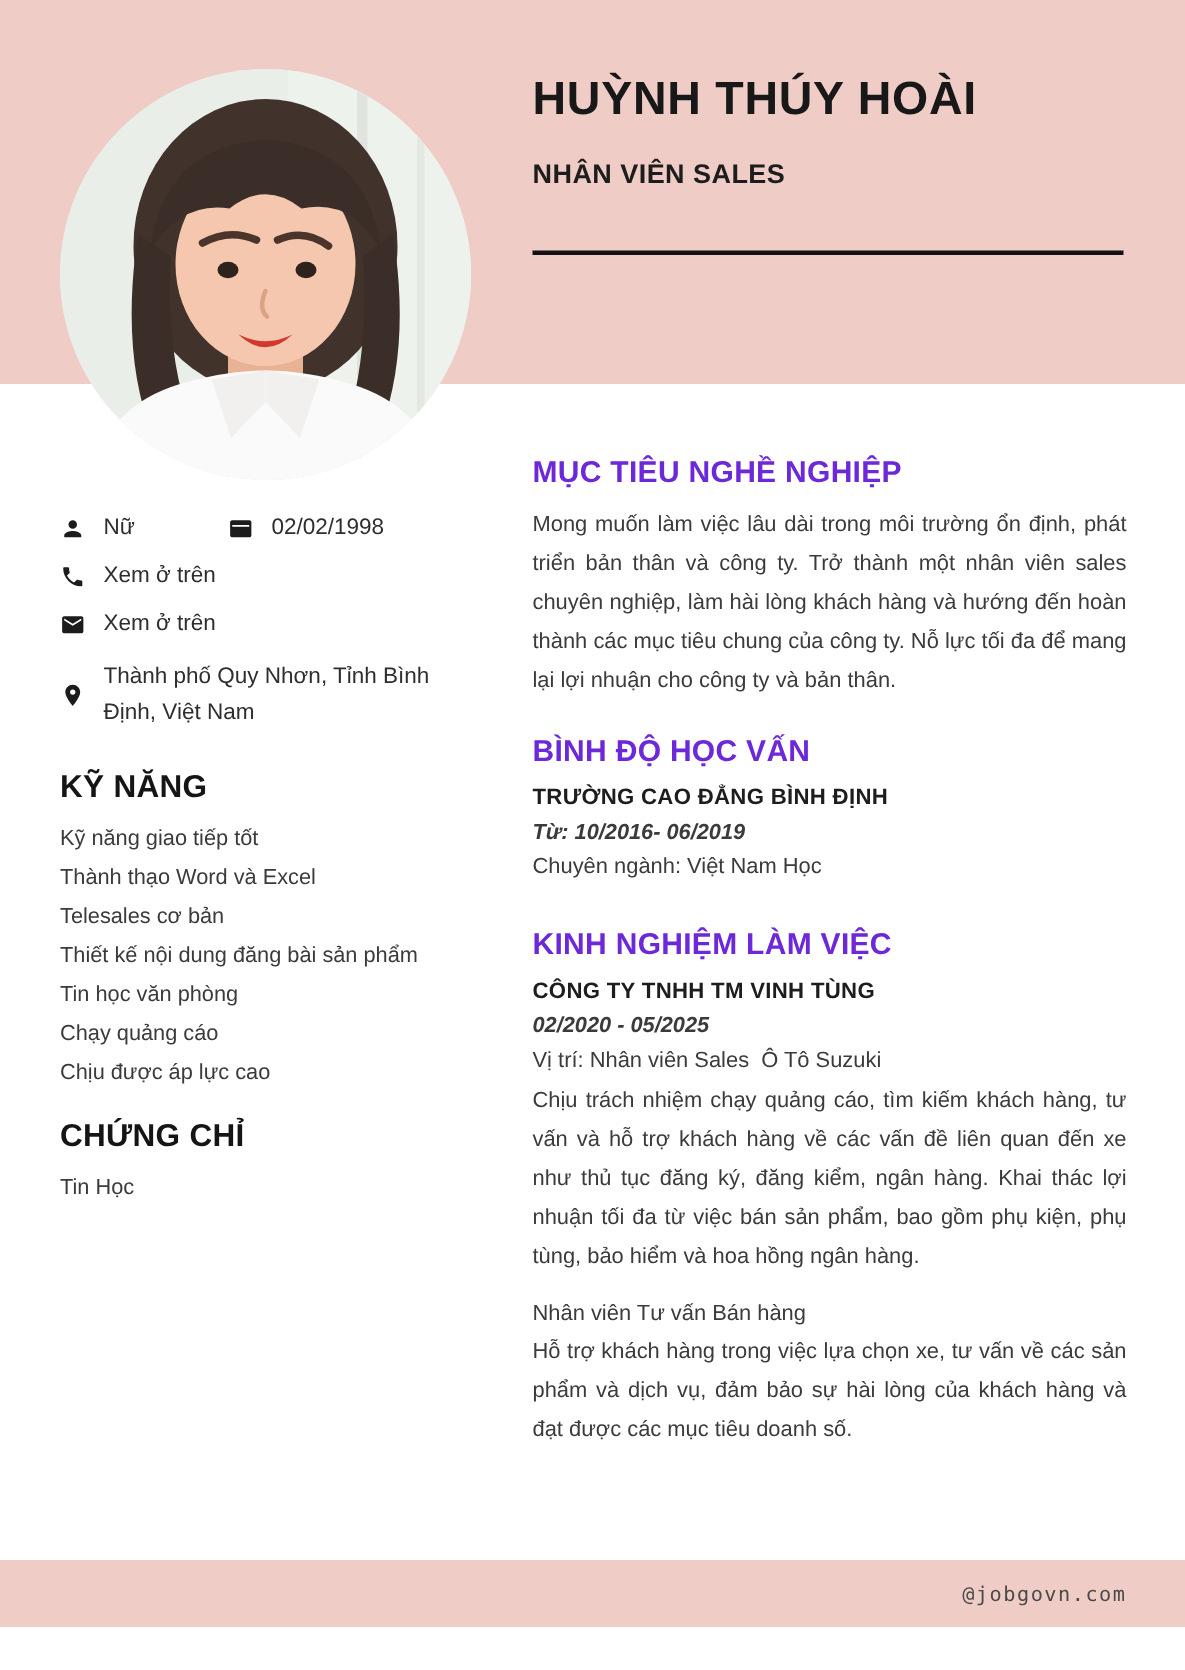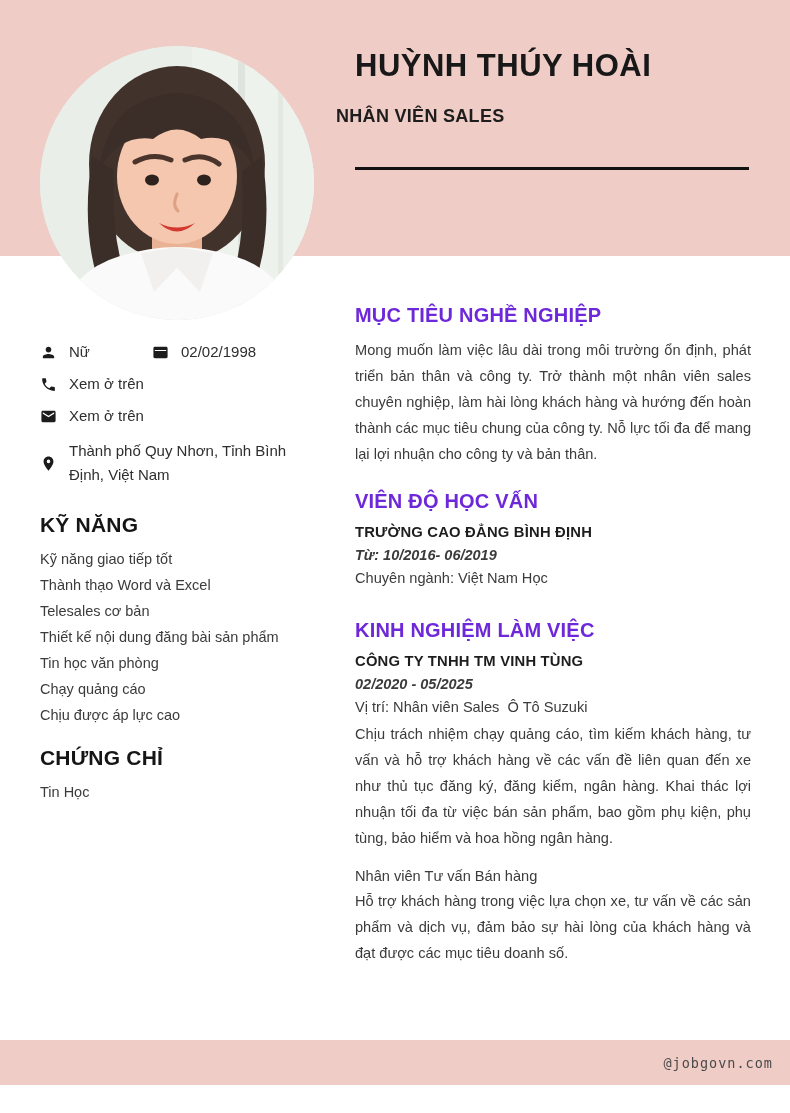--- a/index.html
+++ b/index.html
@@ -6,36 +6,36 @@
   html,body { background:#ffffff; }
   .page {
     position:relative; width:790px; height:1085px;
     background:#ffffff; overflow:hidden;
     font-family:"Liberation Sans", sans-serif;
     color:#3b3b3b;
   }
   .band { position:absolute; top:0; left:0; width:790px; height:256px; background:#efccc5; }
   .footer-band { position:absolute; left:0; bottom:0; width:790px; height:45px; background:#efccc5; }
   .watermark {
-    position:absolute; right:17px; top:50%; transform:translateY(-50%);
+    position:absolute; right:39px; top:50%; transform:translateY(-50%);
     font-family:"DejaVu Sans Mono", monospace; font-size:13.5px;
     color:#4a4a4a; letter-spacing:1px;
   }
   .photo {
     position:absolute; left:40px; top:46px; width:274px; height:274px;
     border-radius:50%; overflow:hidden; background:#e7ece7;
   }
   .photo svg { display:block; width:274px; height:274px; }
 
   .name {
     position:absolute; left:355px; top:48px; width:400px;
     font-size:31px; font-weight:700; color:#181818; letter-spacing:.5px;
   }
   .job-title {
-    position:absolute; left:336px; top:106px; width:400px;
+    position:absolute; left:355px; top:106px; width:400px;
     font-size:18px; font-weight:700; color:#1d1d1d; letter-spacing:.3px;
   }
   .divider { position:absolute; left:355px; top:167px; width:394px; height:3px; background:#121212; }
 
   
   .left-col { position:absolute; left:40px; top:343px; width:282px; }
   .info-row { display:flex; align-items:center; margin-bottom:14px; font-size:15px; color:#2e2e2e; }
   .info-row .txt { line-height:18px; }
   .info-row.address .txt { line-height:24px; width:228px; }
   .icon { width:17px; height:17px; flex:0 0 17px; margin-right:12px; margin-top:1px; }
@@ -164,21 +164,21 @@
   </div>
 
   <div class="right-col">
 
     <div class="sec">
       <h2 class="sec-h2">MỤC TIÊU NGHỀ NGHIỆP</h2>
       <p class="para">Mong muốn làm việc lâu dài trong môi trường ổn định, phát triển bản thân và công ty. Trở thành một nhân viên sales chuyên nghiệp, làm hài lòng khách hàng và hướng đến hoàn thành các mục tiêu chung của công ty. Nỗ lực tối đa để mang lại lợi nhuận cho công ty và bản thân.</p>
     </div>
 
     <div class="sec edu">
-      <h2 class="sec-h2">VIÊN ĐỘ HỌC VẤN</h2>
+      <h2 class="sec-h2">BÌNH ĐỘ HỌC VẤN</h2>
       <div class="sub-h3">TRƯỜNG CAO ĐẲNG BÌNH ĐỊNH</div>
       <div class="meta">Từ: 10/2016- 06/2019</div>
       <div class="line">Chuyên ngành: Việt Nam Học</div>
     </div>
 
     <div class="sec exp">
       <h2 class="sec-h2">KINH NGHIỆM LÀM VIỆC</h2>
       <div class="sub-h3">CÔNG TY TNHH TM VINH TÙNG</div>
       <div class="meta">02/2020 - 05/2025</div>
       <div class="line">Vị trí: Nhân viên Sales  Ô Tô Suzuki</div>

